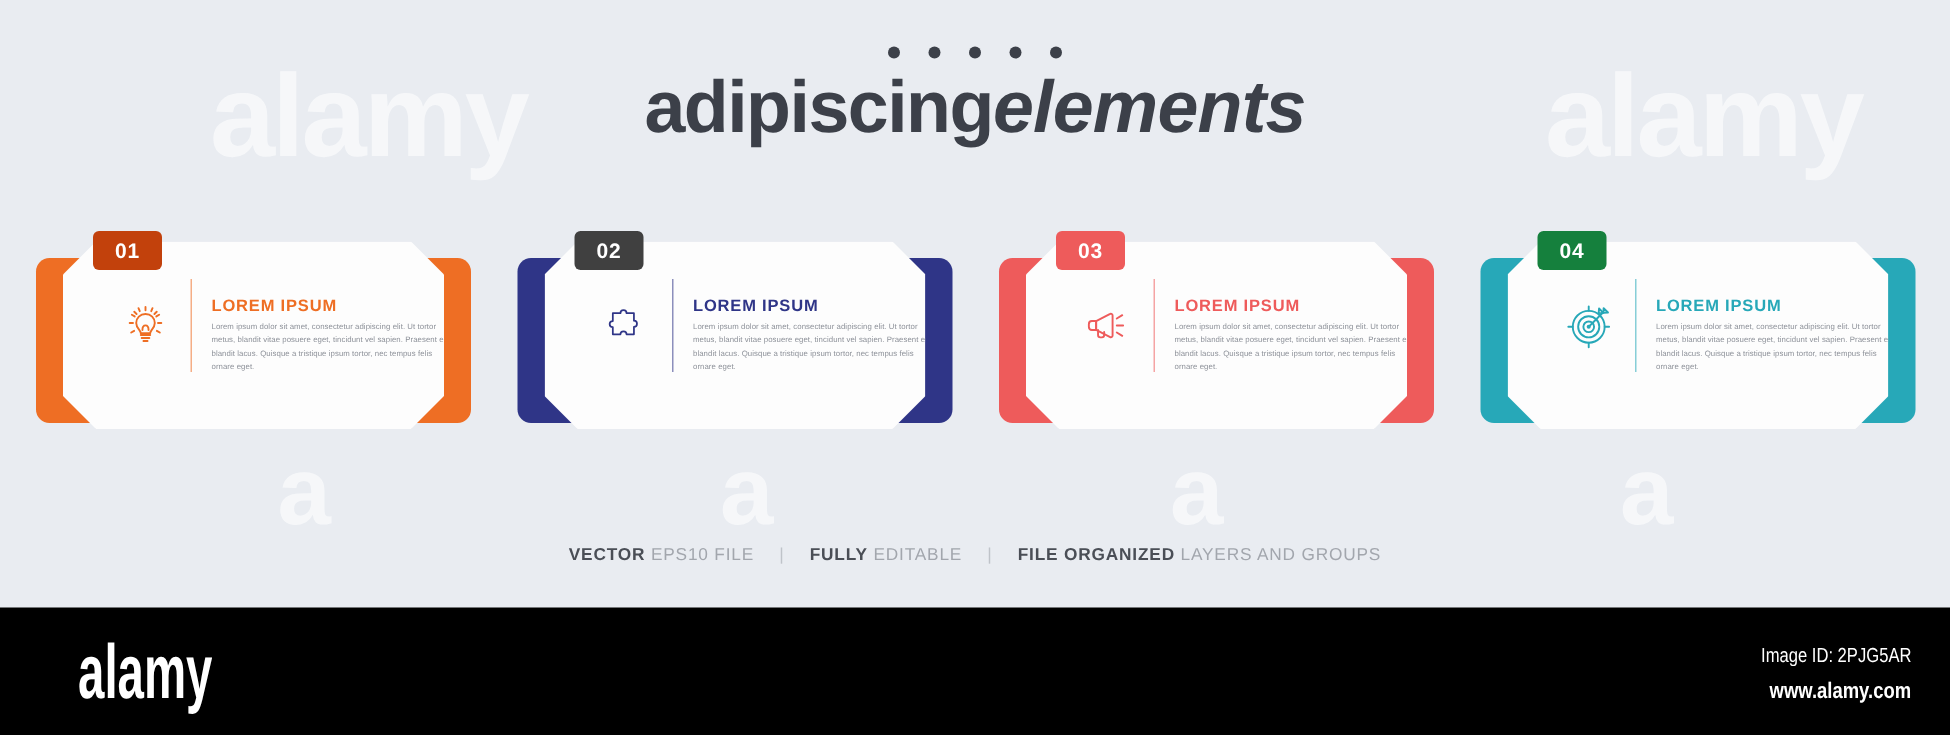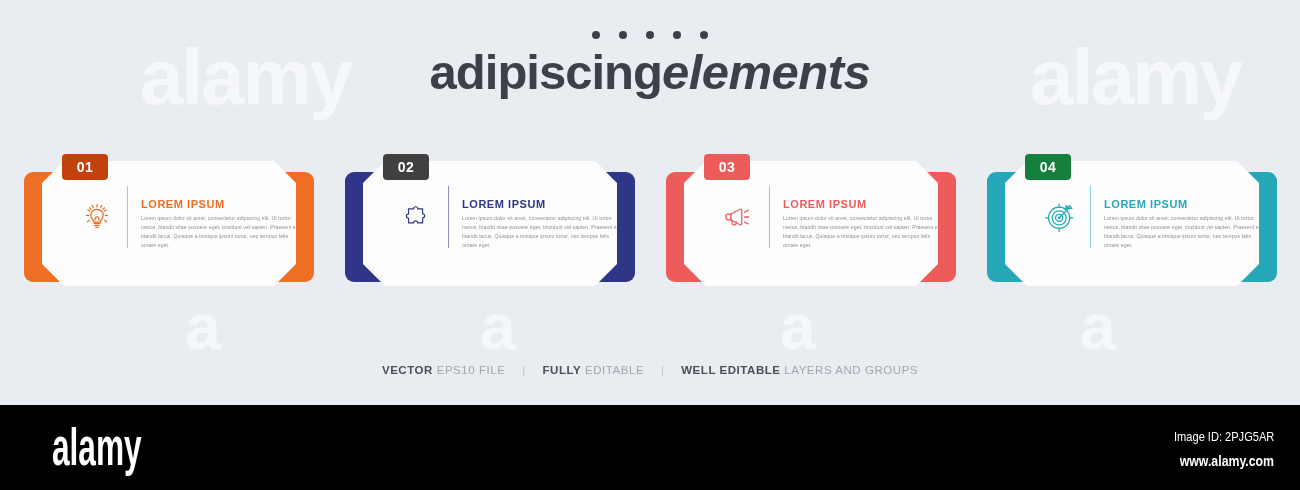--- a/index.html
+++ b/index.html
@@ -292,21 +292,21 @@
       </div>
     </div>
 
   <div id="footnote">
     <b>VECTOR</b>
     <span>EPS10 FILE</span>
     <span class="sep">|</span>
     <b>FULLY</b>
     <span>EDITABLE</span>
     <span class="sep">|</span>
-    <b>WELL EDITABLE</b>
+    <b>FILE ORGANIZED</b>
     <span>LAYERS AND GROUPS</span>
   </div>
 
 </div>
 
 <div id="footer">
   <div id="footer-logo">alamy</div>
   <div id="footer-id">Image ID: 2PJG5AR</div>
   <div id="footer-url">www.alamy.com</div>
 </div>

